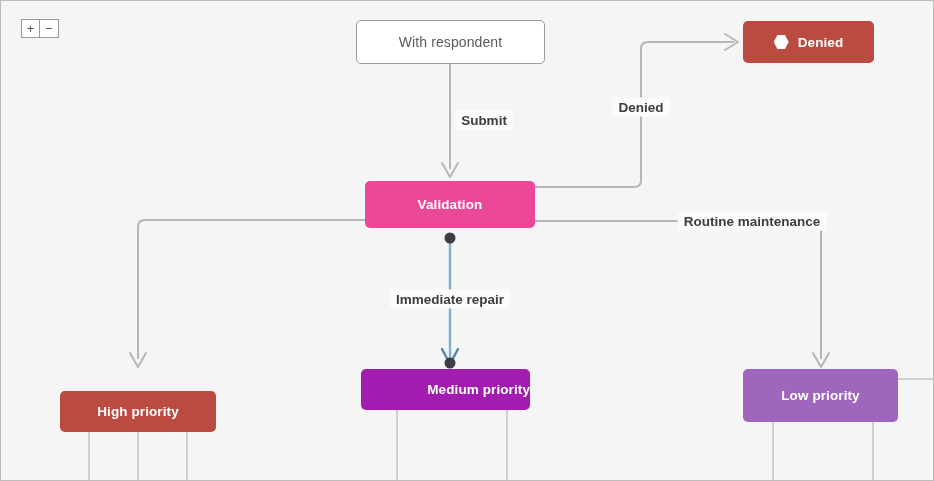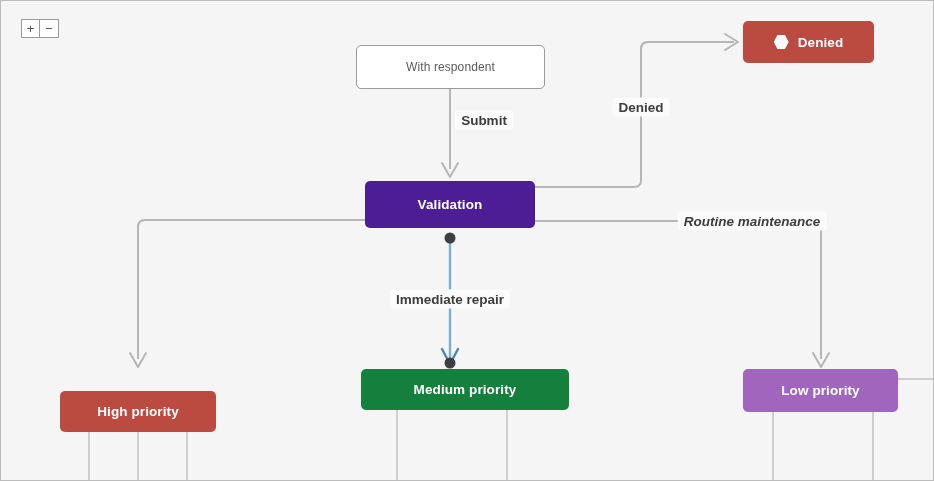--- a/index.html
+++ b/index.html
@@ -61,22 +61,21 @@
     letter-spacing: .1px;
     z-index: 20;
     white-space: nowrap;
   }
   .node.plain {
     background: #ffffff;
     border: 1px solid #9b9b9b;
     border-radius: 5px;
     color: #5b5b5b;
     font-weight: normal;
-    font-size: 12px;
-    margin-top: 25px;
+    font-size: 14px;
   }
   .node.filled {
     border-radius: 5px;
     color: #ffffff;
   }
   .node .node-icon {
     display: inline-block;
     width: 15px;
     height: 15px;
     margin-right: 9px;
@@ -159,41 +158,41 @@
 
   <div class="node plain" style="left:355px; top:19px; width:189px; height:44px;">
     <span>With respondent</span>
   </div>
 
   <div class="node filled" style="left:742px; top:20px; width:131px; height:42px; background:#bb4b41;">
     <span class="node-icon"></span>
     <span>Denied</span>
   </div>
 
-  <div class="node filled" style="left:364px; top:180px; width:170px; height:47px; background:#4c1d95;">
+  <div class="node filled" style="left:364px; top:180px; width:170px; height:47px; background:#ec4899;">
     <span>Validation</span>
   </div>
 
   <div class="node filled" style="left:59px; top:390px; width:156px; height:41px; background:#bb4b41;">
     <span>High priority</span>
   </div>
 
-  <div class="node filled" style="left:360px; top:368px; width:208px; height:41px; background:#15803d;">
+  <div class="node filled" style="left:360px; top:368px; width:169px; height:41px; background:#a21caf;justify-content:flex-end;">
     <span>Medium priority</span>
   </div>
 
-  <div class="node filled" style="left:742px; top:368px; width:155px; height:43px; background:#a065bd;">
+  <div class="node filled" style="left:742px; top:368px; width:155px; height:53px; background:#a065bd;">
     <span>Low priority</span>
   </div>
 
   <div class="conn-dot" style="left:449px; top:237px;"></div>
   <div class="conn-dot" style="left:449px; top:362px;"></div>
 
   <div class="edge-label" style="left:449px; top:119px;margin-left:34px;">Submit</div>
 
   <div class="edge-label" style="left:640px; top:106px;">Denied</div>
 
 
-  <div class="edge-label" style="left:751px; top:220px;font-style:italic;">Routine maintenance</div>
+  <div class="edge-label" style="left:751px; top:220px;">Routine maintenance</div>
 
   <div class="edge-label" style="left:449px; top:298px;">Immediate repair</div>
 
 </div>
 
 </body></html>

